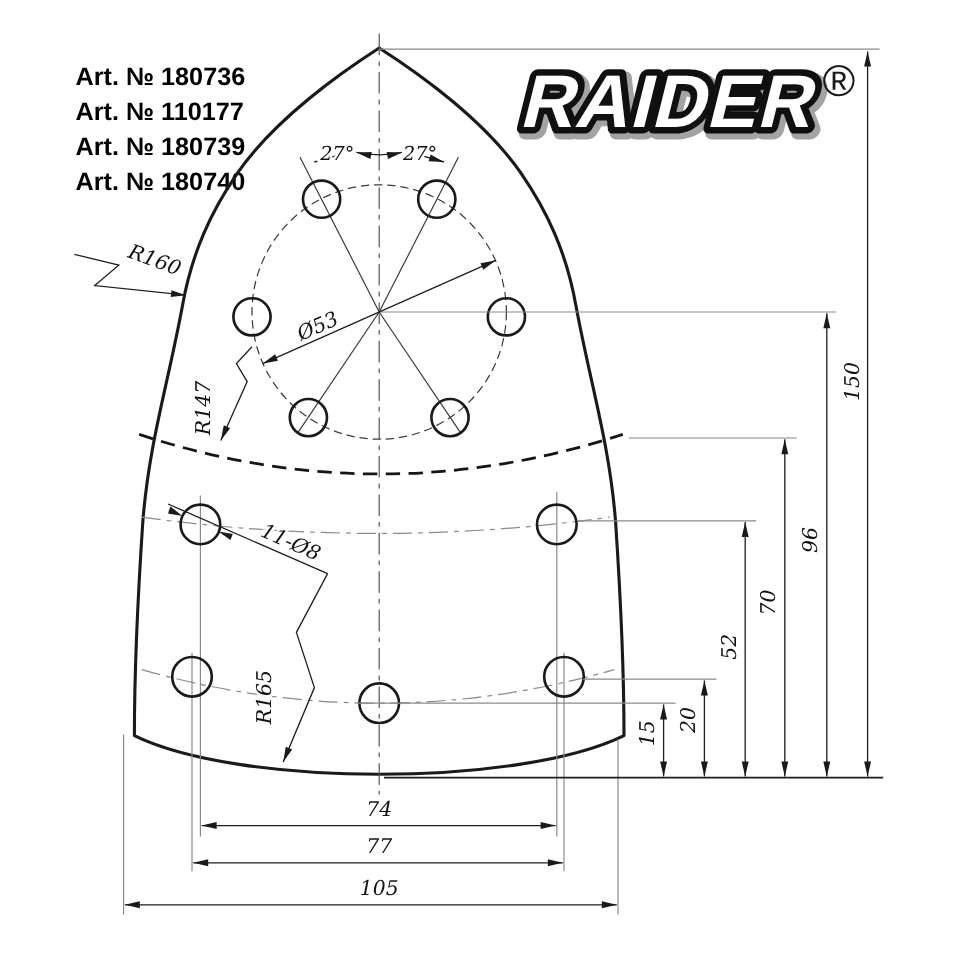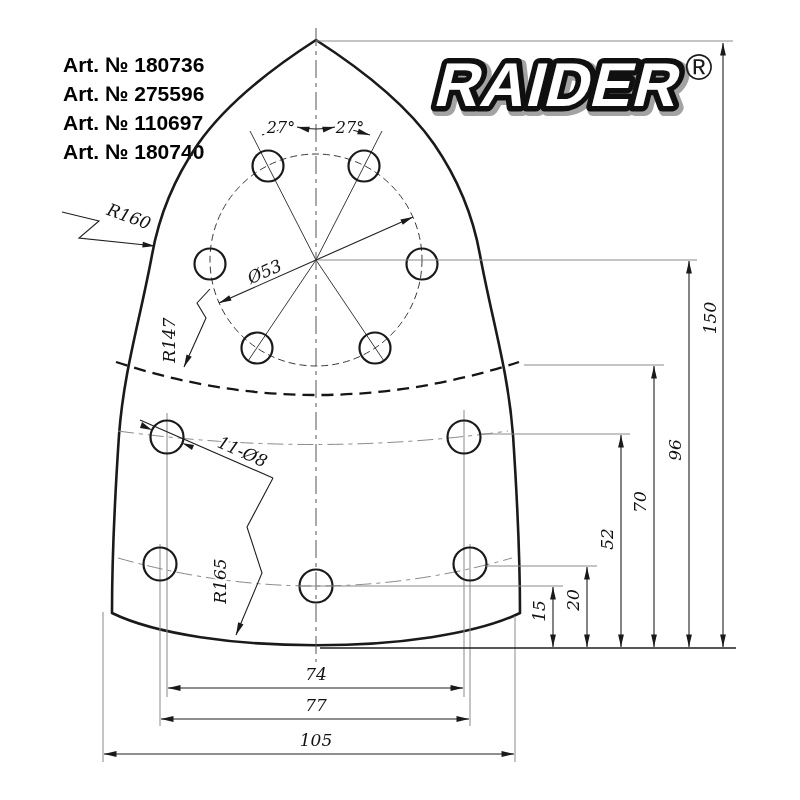--- a/index.html
+++ b/index.html
@@ -26,22 +26,22 @@
              letter-spacing:1px;text-anchor:middle;}
   .logo-reg{font-family:"Liberation Sans",sans-serif;font-size:37px;fill:#1a1a1a;text-anchor:middle;}
 </style>
 </head>
 <body>
 
 <div id="stage">
 
   <div id="art-block">
     <div>Art. № 180736</div>
-    <div>Art. № 275596</div>
-    <div>Art. № 110697</div>
+    <div>Art. № 110177</div>
+    <div>Art. № 180739</div>
     <div>Art. № 180740</div>
   </div>
 
   <svg width="800" height="800" viewBox="0 0 800 800">
     <defs>
       <marker id="arr" markerUnits="userSpaceOnUse" markerWidth="15" markerHeight="10" refX="13.5" refY="4.5" orient="auto-start-reverse">
         <path d="M 13.5,4.5 L 1,1.6 L 1,7.4 Z" fill="#1a1a1a"></path>
       </marker>
     </defs>
 

